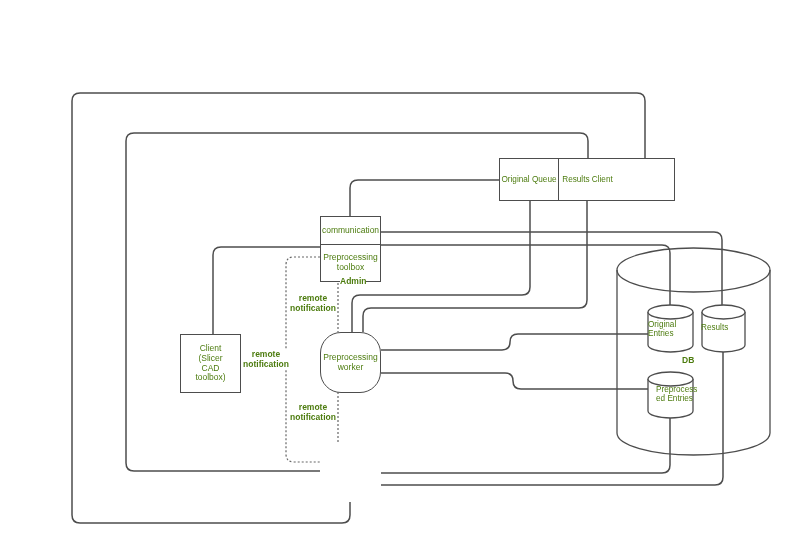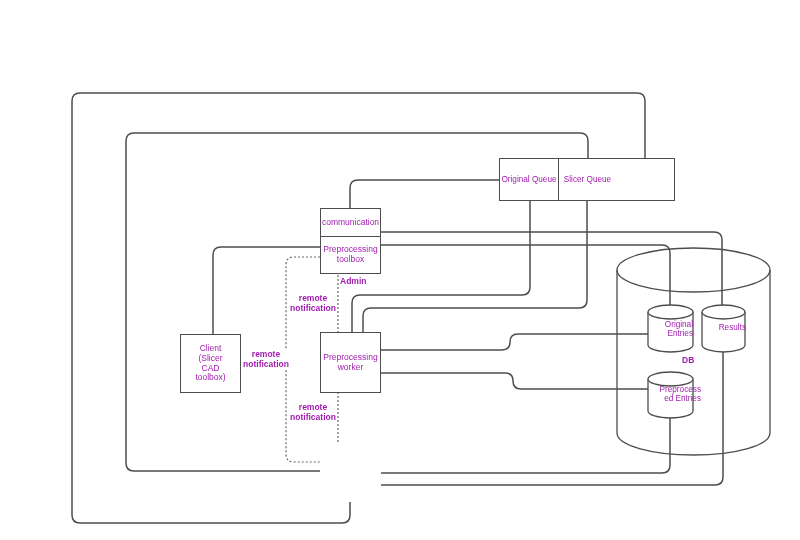--- a/index.html
+++ b/index.html
@@ -1,32 +1,32 @@
 <!DOCTYPE html>
 <html><head>
 <meta charset="utf-8">
 <style>
   html,body{margin:0;padding:0;background:#ffffff;}
   #canvas{position:relative;width:800px;height:540px;background:#ffffff;overflow:hidden;
-          font-family:"Liberation Sans", sans-serif;color:#a21caf;}
+          font-family:"Liberation Sans", sans-serif;color:#4d7c0f;}
   svg.wires{position:absolute;left:0;top:0;}
   .node{position:absolute;box-sizing:border-box;background:#ffffff;border:1.6px solid #4d4d4d;
         display:flex;align-items:center;justify-content:center;text-align:center;
         font-size:8.5px;line-height:1.15;padding:17px;}
   .stack{position:absolute;box-sizing:border-box;border:1.6px solid #4d4d4d;background:#fff;
          display:flex;flex-direction:column;}
   .stack .cell{box-sizing:border-box;flex:none;display:flex;align-items:center;justify-content:center;
          text-align:center;font-size:8.5px;line-height:1.15;padding:1px;}
   .stack .cell + .cell{border-top:1.6px solid #4d4d4d;}
   .qgroup{position:absolute;box-sizing:border-box;border:1.6px solid #4d4d4d;background:#fff;display:flex;}
   .qgroup .qcell{box-sizing:border-box;width:58px;display:flex;align-items:center;justify-content:center;
          text-align:center;font-size:8.2px;line-height:1.15;padding:1px;}
   .qgroup .qcell + .qcell{border-left:1.6px solid #4d4d4d;}
   .flabel{position:absolute;font-size:8.5px;line-height:1.2;text-align:center;background:#ffffff;font-weight:bold;}
-  .cyl-label{position:absolute;font-size:8.2px;line-height:1.15;text-align:right;
+  .cyl-label{position:absolute;font-size:8.2px;line-height:1.15;text-align:left;
              overflow-wrap:anywhere;}
 </style>
 </head>
 <body>
 
 <div id="canvas">
 
   <svg class="wires" width="800" height="540" viewBox="0 0 800 540" fill="none" stroke="#4d4d4d" stroke-width="1.5">
 
     <path d="M350,502 L350,515 Q350,523 342,523 L80,523 Q72,523 72,515 L72,101 Q72,93 80,93 L637,93 Q645,93 645,101 L645,158"></path>
@@ -75,31 +75,31 @@
       </g>
       <g>
         <path d="M648,379 L648,411 A22.5,7 0 0,0 693,411 L693,379"></path>
         <ellipse cx="670.5" cy="379" rx="22.5" ry="7"></ellipse>
       </g>
     </g>
   </svg>
 
   <div class="qgroup" style="left:499px;top:158px;width:176px;height:43px;">
     <div class="qcell">Original Queue</div>
-    <div class="qcell">Slicer Queue</div>
+    <div class="qcell">Results Client</div>
   </div>
 
-  <div class="stack" style="left:320px;top:208px;width:61px;height:66px;">
+  <div class="stack" style="left:320px;top:216px;width:61px;height:66px;">
     <div class="cell" style="height:27px;">communication</div>
     <div class="cell" style="flex:1;">Preprocessing toolbox</div>
   </div>
 
   <div class="node" style="left:180px;top:334px;width:61px;height:59px;">Client (Slicer CAD toolbox)</div>
 
-  <div class="node" style="left:320px;top:332px;width:61px;height:61px;">Preprocessing worker</div>
+  <div class="node" style="left:320px;top:332px;width:61px;height:61px;border-radius:21px;">Preprocessing worker</div>
 
 
   <div class="flabel" style="left:340px;top:276px;">Admin</div>
   <div class="flabel" style="left:289px;top:293px;width:48px;">remote notification</div>
   <div class="flabel" style="left:242px;top:349px;width:48px;">remote notification</div>
   <div class="flabel" style="left:289px;top:402px;width:48px;">remote notification</div>
 
   <div class="flabel" style="left:682px;top:355px;">DB</div>
 
   <div class="cyl-label" style="left:648px;top:320px;width:45px;">Original Entries</div>

